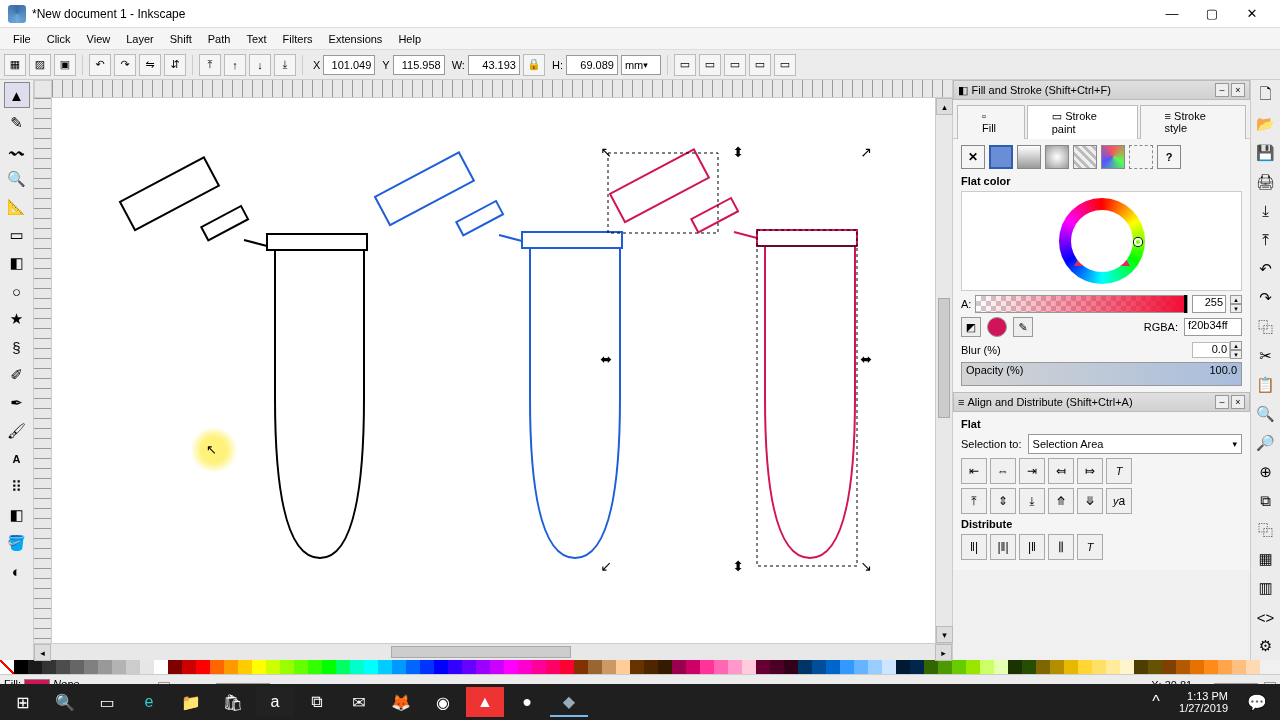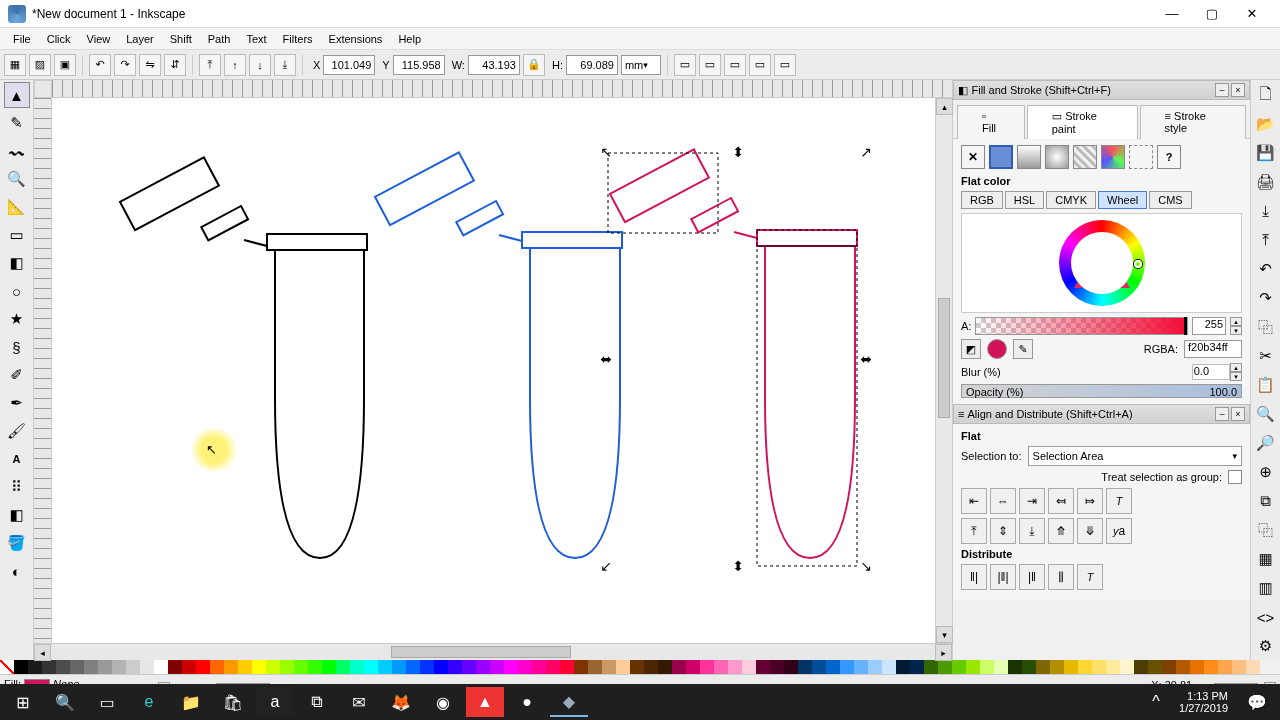--- a/index.html
+++ b/index.html
@@ -81,22 +81,22 @@
 .alpha-val { width: 34px; height: 18px; border: 1px solid #999; background: #fff; text-align: right; padding-right: 2px; }
 .spinbtns { width: 12px; display: flex; flex-direction: column; }
 .spinbtns div { height: 9px; border: 1px solid #999; background: #eee; font-size: 7px; text-align: center; line-height: 7px; }
 
 .rgba-row { display: flex; align-items: center; gap: 6px; margin: 4px 0; }
 .pick-btn { width: 20px; height: 20px; border: 1px solid #999; background: #eee; display: flex; align-items: center; justify-content: center; }
 .rgba-in { width: 58px; height: 18px; border: 1px solid #999; background: #fff; font-size: 11px; text-align: left; padding-left: 3px; }
 
 .slider-row { display: flex; align-items: center; margin: 3px 0; }
 .slider-row .lbl { flex: 1; font-size: 11px; }
-.slider-row .val { width: 38px; text-align: right; border: 1px solid #bbb; background: #fff; height: 16px; font-size: 11px; padding-right: 20px; }
-.opacity-bar { width: 100%; height: 14px; border: 1px solid #999; background: linear-gradient(to right, #d4d4d4, #a8bddc); position: relative; margin-top: 2px; }
+.slider-row .val { width: 38px; text-align: right; border: 1px solid #bbb; background: #fff; height: 16px; font-size: 11px; padding-right: 2px; }
+.opacity-bar { width: 100%; height: 24px; border: 1px solid #999; background: linear-gradient(to right, #d4d4d4, #a8bddc); position: relative; margin-top: 2px; }
 
 
 .align-body { padding: 6px 8px; background: #f5f5f5; }
 .align-row { display: flex; align-items: center; gap: 6px; margin: 4px 0; }
 .align-lbl { font-size: 11px; }
 .align-sel { flex: 1; border: 1px solid #999; background: #fff; height: 20px; display: flex; align-items: center; padding: 0 4px; justify-content: space-between; }
 .align-btns { display: flex; gap: 3px; margin: 4px 0; flex-wrap: wrap; }
 .abtn { width: 26px; height: 26px; border: 1px solid #aaa; background: #f0f0f0; display: flex; align-items: center; justify-content: center; font-size: 12px; }
 
 
@@ -303,27 +303,20 @@
         <div class="swatch" style="background:linear-gradient(#fff,#999)"></div>
         <div class="swatch" style="background:radial-gradient(#fff,#999)"></div>
         <div class="swatch" style="background:repeating-linear-gradient(45deg,#eee 0 3px,#bbb 3px 6px)"></div>
         <div class="swatch" style="background:conic-gradient(#f55,#5f5,#55f,#f55)"></div>
         <div class="swatch" style="border-style:dashed"></div>
         <div class="swatch">
             <b>?</b>
           </div>
       </div>
       <div style="font-weight:bold; margin:2px 0;">Flat color</div>
-      <div class="modebar">
-        <div class="mode">RGB</div>
-        <div class="mode">HSL</div>
-        <div class="mode">CMYK</div>
-        <div class="mode sel">Wheel</div>
-        <div class="mode">CMS</div>
-      </div>
       <div class="wheelwrap">
         <div class="colorwheel">
           <div class="triangle"></div>
           <div class="wheel-marker"></div>
         </div>
       </div>
       <div class="alpha-row">
         <span>A:</span>
         <div class="alpha-bar"></div>
         <div class="alpha-val">255</div>
@@ -364,24 +357,20 @@
       <div class="tbtn2">×</div>
     </div>
     <div class="align-body">
       <div style="font-weight:bold">Flat</div>
       <div class="align-row">
         <span class="align-lbl">Selection to:</span>
         <div class="align-sel">
           <span>Selection Area</span>
             <span class="chev">▾</span>
         </div>
-      </div>
-      <div class="align-row" style="justify-content:flex-end">
-        <span class="align-lbl">Treat selection as group:</span>
-        <div style="width:14px;height:14px;border:1px solid #888;background:#fff"></div>
       </div>
       <div class="align-btns">
         <div class="abtn">⇤</div>
         <div class="abtn">⇔</div>
         <div class="abtn">⇥</div>
         <div class="abtn">⤆</div>
         <div class="abtn">⤇</div>
         <div class="abtn">
             <i>T</i>
           </div>

